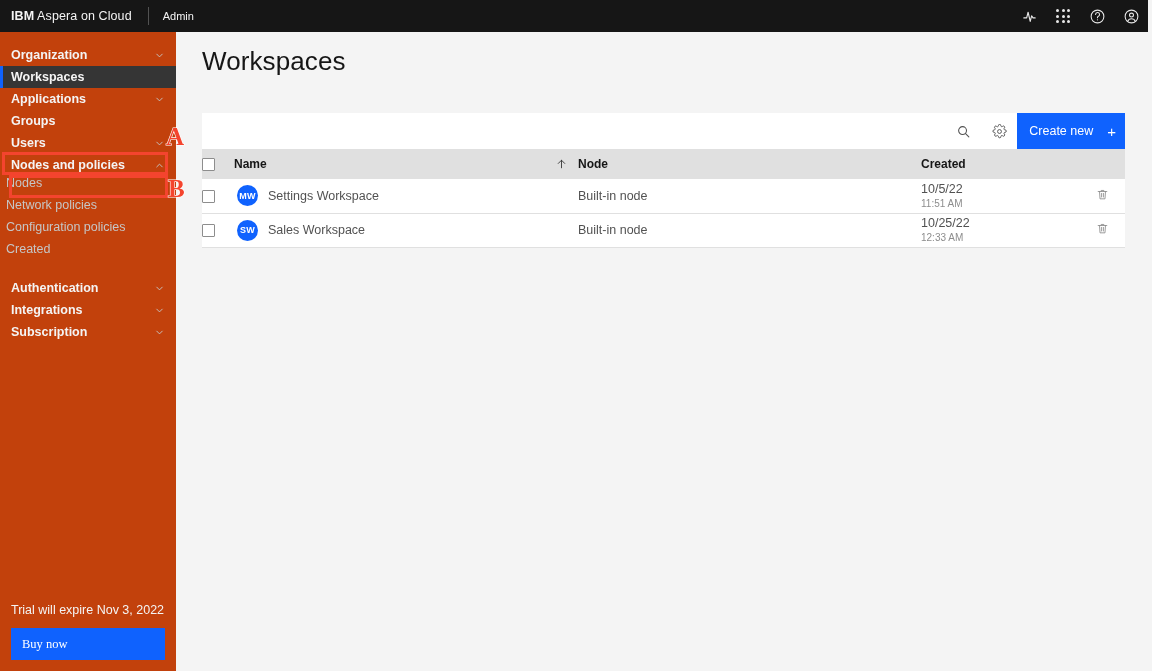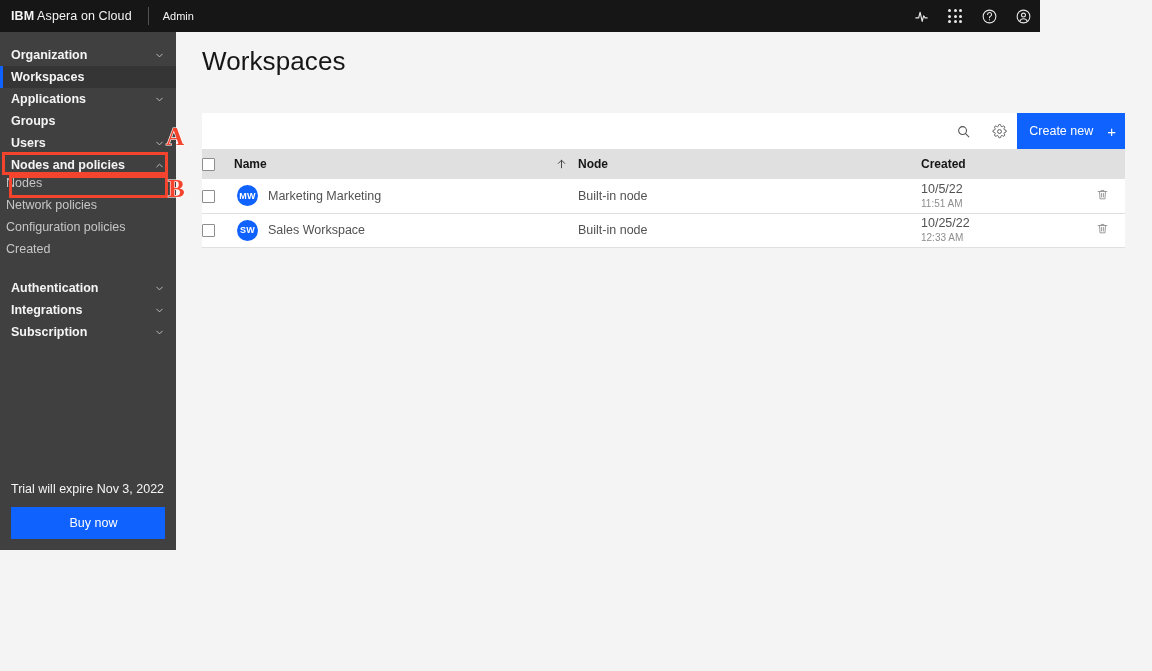--- a/index.html
+++ b/index.html
@@ -7,21 +7,21 @@
     width: 1152px; height: 671px;
     font-family: "Liberation Sans", sans-serif;
     background: #f4f4f4;
     overflow: hidden;
   }
   #app { position: relative; width: 1152px; height: 671px; }
 
   
   .header {
     position: absolute; top: 0; left: 0;
-    width: 1040px; height: 32px;
+    width: 1148px; height: 32px;
     background: #161616;
     display: flex; align-items: center;
   }
   .brand {
     color: #f4f4f4; font-size: 12.5px; letter-spacing: .1px;
     padding-left: 11px; white-space: nowrap;
   }
   .brand b { font-weight: 700; }
   .brand span.reg { font-weight: 400; }
   .hdr-divider {
@@ -40,22 +40,22 @@
     display: flex; align-items: center; justify-content: center;
     color: #e8e8e8;
   }
   .hdr-icon svg { display: block; }
   .dot-grid { display: grid; grid-template-columns: repeat(3, 3px); gap: 2.5px; }
   .dot-grid i { width: 3px; height: 3px; background: #e8e8e8; border-radius: 50%; display:block; }
 
   
   .sidebar {
     position: absolute; top: 32px; left: 0;
-    width: 176px; height: 518px;
-    background: #404040;
+    width: 176px; height: 639px;
+    background: #c2410c;
   }
   .nav-item {
     position: relative;
     height: 22px;
     display: flex; align-items: center;
     padding: 0 11px 0 11px;
     color: #f4f4f4;
     font-size: 12.5px;
     font-weight: 600;
     white-space: nowrap;
@@ -82,23 +82,23 @@
   .trial {
     position: absolute; left: 0; bottom: 0; width: 176px;
     padding: 0 11px 11px 11px;
   }
   .trial-text {
     color: #f4f4f4; font-size: 12.5px; margin-bottom: 11px; white-space: nowrap;
   }
   .buy-btn {
     display: block; width: 154px; height: 32px;
     background: #0f62fe; color: #ffffff;
-    font-size: 12.5px; border: none; text-align: center;
+    font-size: 12.5px; border: none; text-align: left;
     padding-left: 11px; line-height: 32px;
-    font-family: Liberation Sans, sans-serif;
+    font-family: Liberation Serif, serif;
     cursor: pointer;
   }
 
   
   .main {
     position: absolute; top: 32px; left: 176px;
     width: 976px; height: 639px;
     background: #f4f4f4;
   }
   .page-title {
@@ -369,21 +369,21 @@
               <span>Created</span>
             </th>
           </tr>
         </thead>
         <tbody id="table-body">
             <tr class="row-rel">
               <td class="c-check"><span class="cb"></span></td>
               <td class="c-name">
                 <div class="name-cell">
                   <span class="avatar">MW</span>
-                  <span>Marketing Marketing</span>
+                  <span>Settings Workspace</span>
                 </div>
               </td>
               <td class="c-node">Built-in node</td>
               <td class="c-created">
                 <div class="created-cell">
                   <div class="created-date">10/5/22</div>
                   <div class="created-time">11:51 AM</div>
                 </div>
                 <span class="trash"><svg width="13" height="14" viewBox="0 0 24 24" fill="none" stroke="currentColor" stroke-width="1.6" stroke-linecap="round" stroke-linejoin="round">
                     <path d="M4 6.5 H20"></path>

